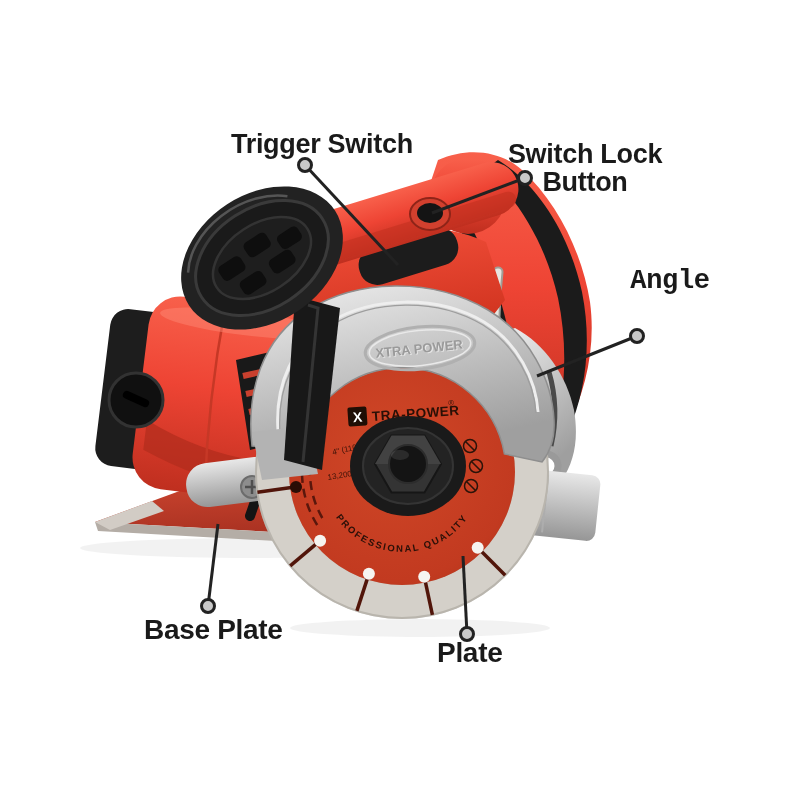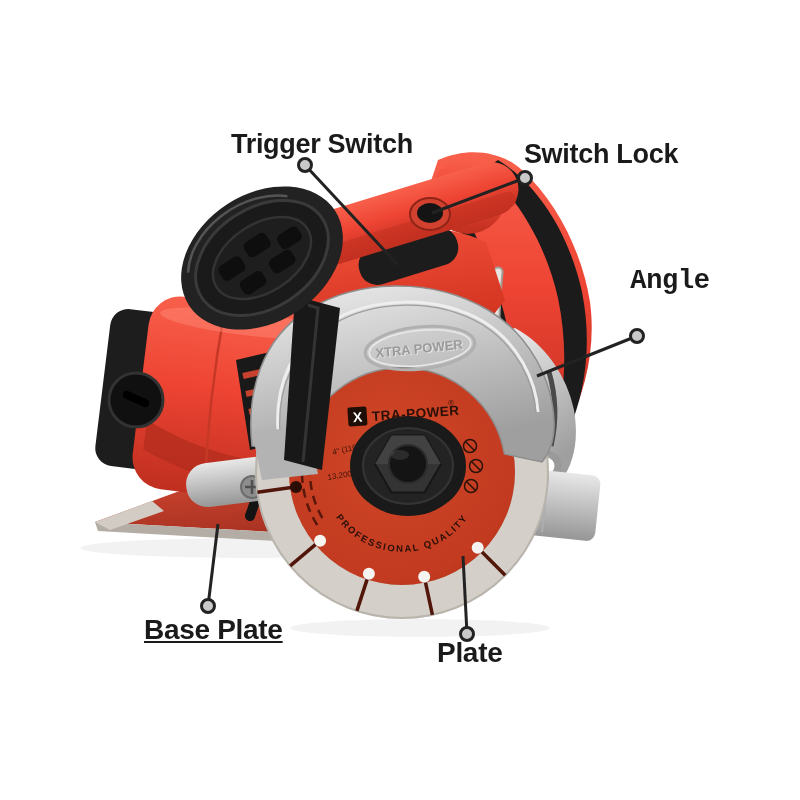--- a/index.html
+++ b/index.html
@@ -230,25 +230,26 @@
     <circle cx="305" cy="165" r="6.5"></circle>
     <circle cx="525" cy="178" r="6.5"></circle>
     <circle cx="637" cy="336" r="6.5"></circle>
     <circle cx="208" cy="606" r="6.5"></circle>
     <circle cx="467" cy="634" r="6.5"></circle>
   </g>
 </svg>
 
 <div class="callout" style="left:187px;top:130px;margin-left:44px;">Trigger Switch</div>
 
-<div class="callout center" style="left:505px;top:140px;width:160px;margin-left:16px;">
+<div class="callout center" style="left:505px;top:140px;width:160px;">
   <span>Switch Lock</span>
+  <span>Button</span>
 </div>
 
 <div class="callout center" style="left:595px;top:267px;width:150px;font-family:Liberation Mono, monospace;">
   <span>Angle</span>
 </div>
 
-<div class="callout" style="left:144px;top:616px;font-size:28px;text-decoration:underline;">Base Plate</div>
+<div class="callout" style="left:144px;top:616px;font-size:28px;">Base Plate</div>
 
 <div class="callout" style="left:437px;top:639px;font-size:28px;">Plate</div>
 
 </div>
 
 </body></html>

